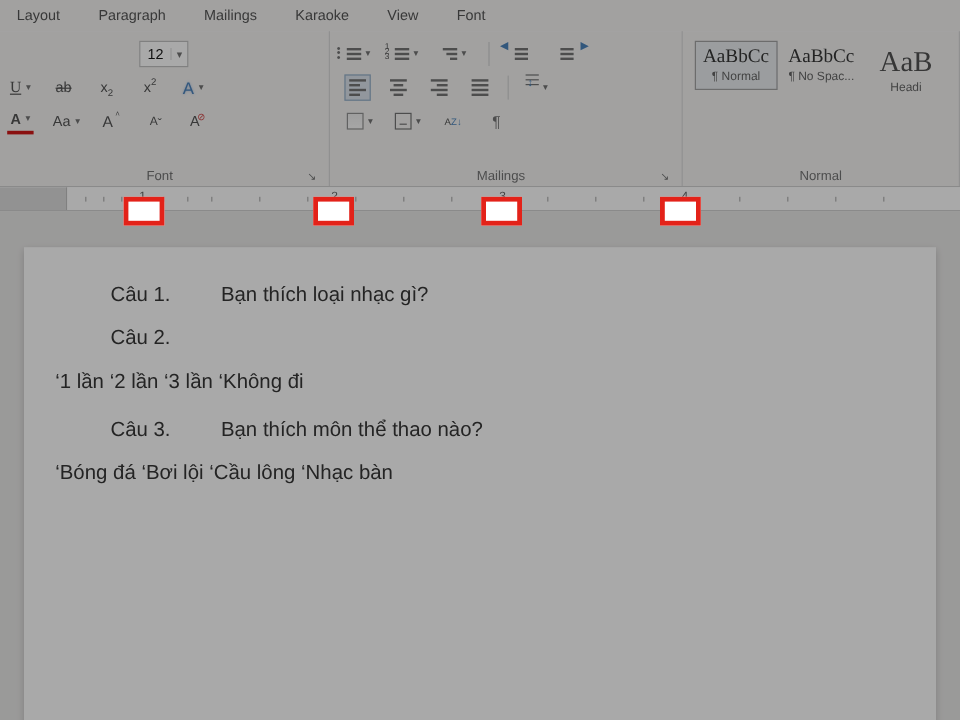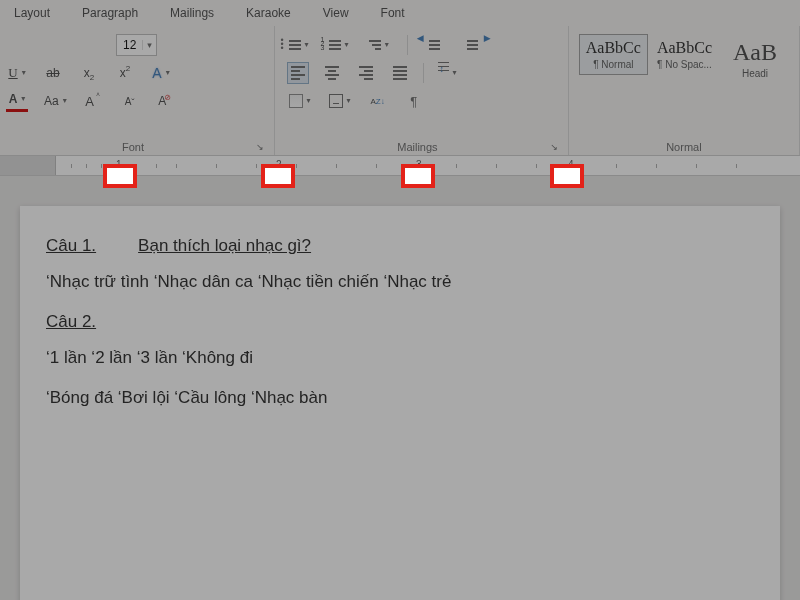--- a/index.html
+++ b/index.html
@@ -34,21 +34,21 @@
     .ruler-mkr { position: absolute; top: 1px; color: #777; }
     .ruler-track { position: relative; flex: 1; height: 100%; background: #fff; font-size: 9px; color: #888; }
     .ruler-num { position: absolute; top: 3px; font-size: 10px; color: #555; }
     .ruler-dot { position: absolute; top: 8px; width: 1px; height: 4px; background: #aaa; }
     
     .highlight-box { position: absolute; border: 4px solid #e32219; background: #fff; width: 34px; height: 24px; z-index: 60; display: flex; align-items: center; justify-content: center; font-size: 10px; color: #555; }
     
     .page-bg { background: #e7e6e5; height: 450px; padding-top: 30px; display: flex; justify-content: center; }
     .page { width: 760px; background: #fff; box-shadow: 0 2px 6px rgba(0,0,0,0.2); padding: 30px 26px 20px 26px; font-family: "Times New Roman", serif; color: #222; }
     .doc-title { font-size: 22px; font-weight: normal; letter-spacing: 0.5px; margin-bottom: 28px; }
-    .question { font-size: 17px; margin-bottom: 16px; display: flex; gap: 42px; text-decoration: underline; }
+    .question { margin-left: 46px; font-size: 17px; margin-bottom: 16px; display: flex; gap: 42px; }
     .answers { font-size: 17px; margin-bottom: 20px; }
     
     .caret-d::after { content: "▾"; font-size: 8px; color: #666; margin-left: 2px; position: relative; top: -1px; }
     .vsep { width: 1px; height: 20px; background: #d0d0d0; }
     
     svg { display: block; }
     
     .icon-underline::before { content: "U"; text-decoration: underline; font-size: 13px; font-family: Georgia, serif; }
     .icon-strike::before { content: "ab"; text-decoration: line-through; font-size: 12px; }
     .icon-sub::before { content: "x"; font-size: 12px; } .icon-sub::after { content: "2"; font-size: 8px; position: relative; top: 4px; }
@@ -286,24 +286,27 @@
 <div class="highlight-box" style="left:401px;top:164px"></div>
 <div class="highlight-box" style="left:550px;top:164px"></div>
 
 <div class="page-bg">
   <div class="page">
 
     <div class="question">
       <span>Câu 1.</span>
       <span>Bạn thích loại nhạc gì?</span>
     </div>
-    <div class="answers">‘Nhạc trữ tình ‘Nhạc dân ca ‘Nhạc tiền chiến ‘Nhạc trẻ</div>
 
     <div class="question">
       <span>Câu 2.</span>
     </div>
     <div class="answers">‘1 lần ‘2 lần ‘3 lần ‘Không đi</div>
 
+    <div class="question">
+      <span>Câu 3.</span>
+      <span>Bạn thích môn thể thao nào?</span>
+    </div>
     <div class="answers">‘Bóng đá ‘Bơi lội ‘Cầu lông ‘Nhạc bàn</div>
   </div>
 </div>
 
 <div class="overlay"></div>
 
 </body></html>

